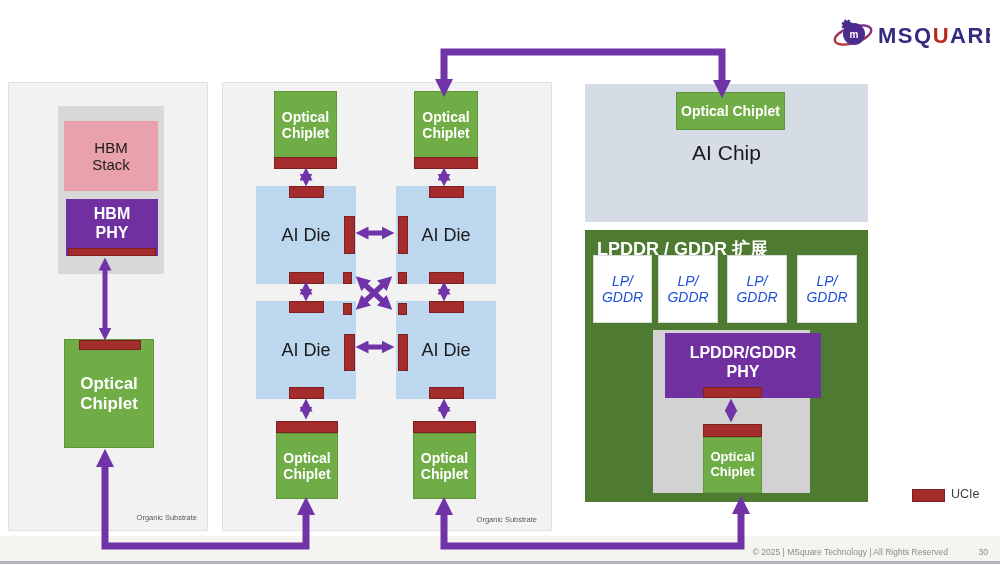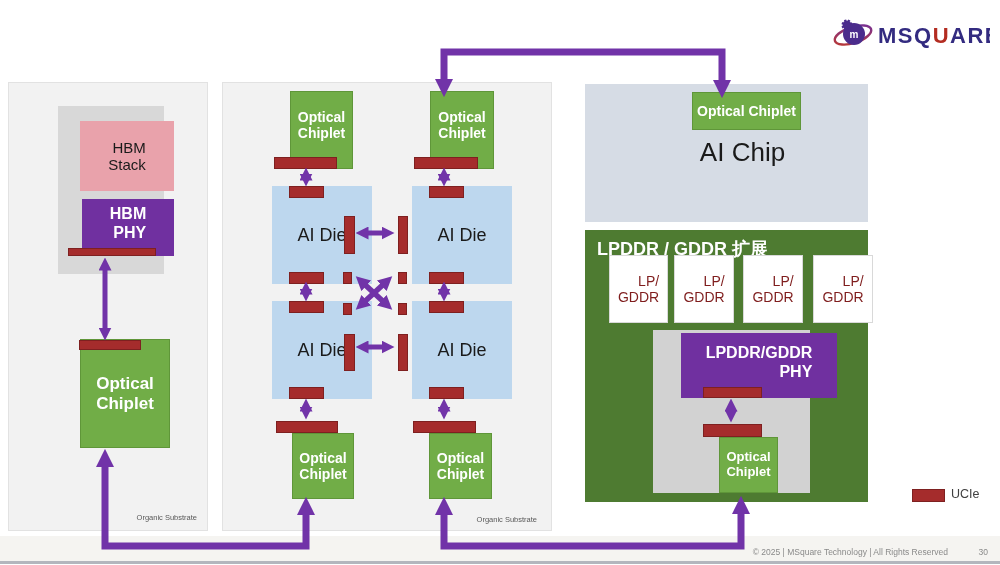--- a/index.html
+++ b/index.html
@@ -11,26 +11,26 @@
 
   .title { position:absolute; left:22px; top:16px; font-size:21px; font-weight:bold; color:#141414; letter-spacing:0.2px; }
 
   .panel { position:absolute; background:#f2f2f2; border:1px solid #e2e2e2; }
   #left-panel   { left:8px;   top:82px; width:200px; height:449px; }
   #middle-panel { left:222px; top:82px; width:330px; height:449px; }
   #ai-chip-box  { position:absolute; left:585px; top:84px;  width:283px; height:138px; background:#d6dce5; }
   #memory-panel { position:absolute; left:585px; top:230px; width:283px; height:272px; background:#4e7b31; }
 
   .box { position:absolute; display:flex; align-items:center; justify-content:center;
-         text-align:right; white-space:pre-line; line-height:1.15;margin-left:16px; }
+         text-align:center; white-space:pre-line; line-height:1.15; }
   .green  { background:#71ad47; border:1px solid #5f9639; color:#fff; font-weight:bold; }
   .purple { background:#7030a0; color:#fff; font-weight:bold; }
   .pink   { background:#e9a2ab; color:#1a1a1a; }
   .blue   { background:#bdd7ee; color:#1a1a1a; }
-  .white-box { background:#ffffff; border:1px solid #d9d9d9; color:#7f1d1d; }
+  .white-box { background:#ffffff; border:1px solid #d9d9d9; color:#1d4ed8;font-style:italic; }
   .gray-sub  { position:absolute; background:#d8d8d8; }
 
   .ucie { position:absolute; background:#a52c2c; border:1px solid #7e2020; }
 
   .substrate-label { position:absolute; font-size:7.5px; color:#595959; }
 
   .panel-title { position:absolute; color:#ffffff; font-weight:bold; font-size:18px; }
 
   .legend-label { position:absolute; left:951px; top:487px; font-size:12.5px; color:#404040; }
   .footer-text  { position:absolute; right:52px; top:547px; font-size:8.5px; color:#8a8a8a; }
@@ -116,21 +116,21 @@
 Chiplet</div>
     <div class="ucie" style="left:190px; top:338px; width:63px; height:12px;"></div>
     <div class="box green" style="left:190px; top:350px; width:63px; height:66px; font-size:14px;">Optical
 Chiplet</div>
 
     <div class="substrate-label" style="right:14px; bottom:6px;">Organic Substrate</div>
   </div>
 
   <div id="ai-chip-box">
     <div class="box green" style="left:91px; top:8px; width:109px; height:38px; font-size:14px;">Optical Chiplet</div>
-    <div class="box" style="left:0; top:52px; width:283px; height:34px; font-size:26px; color:#1a1a1a;">AI Chip</div>
+    <div class="box" style="left:0; top:52px; width:283px; height:34px; font-size:21px; color:#1a1a1a;">AI Chip</div>
   </div>
 
   <div id="memory-panel">
     <div class="panel-title" style="left:12px; top:7px;">LPDDR / GDDR 扩展</div>
 
     <div class="box white-box" style="left:8px;   top:25px; width:59px; height:68px; font-size:14px;">LP/
 GDDR</div>
     <div class="box white-box" style="left:73px;  top:25px; width:60px; height:68px; font-size:14px;">LP/
 GDDR</div>
     <div class="box white-box" style="left:142px; top:25px; width:60px; height:68px; font-size:14px;">LP/

